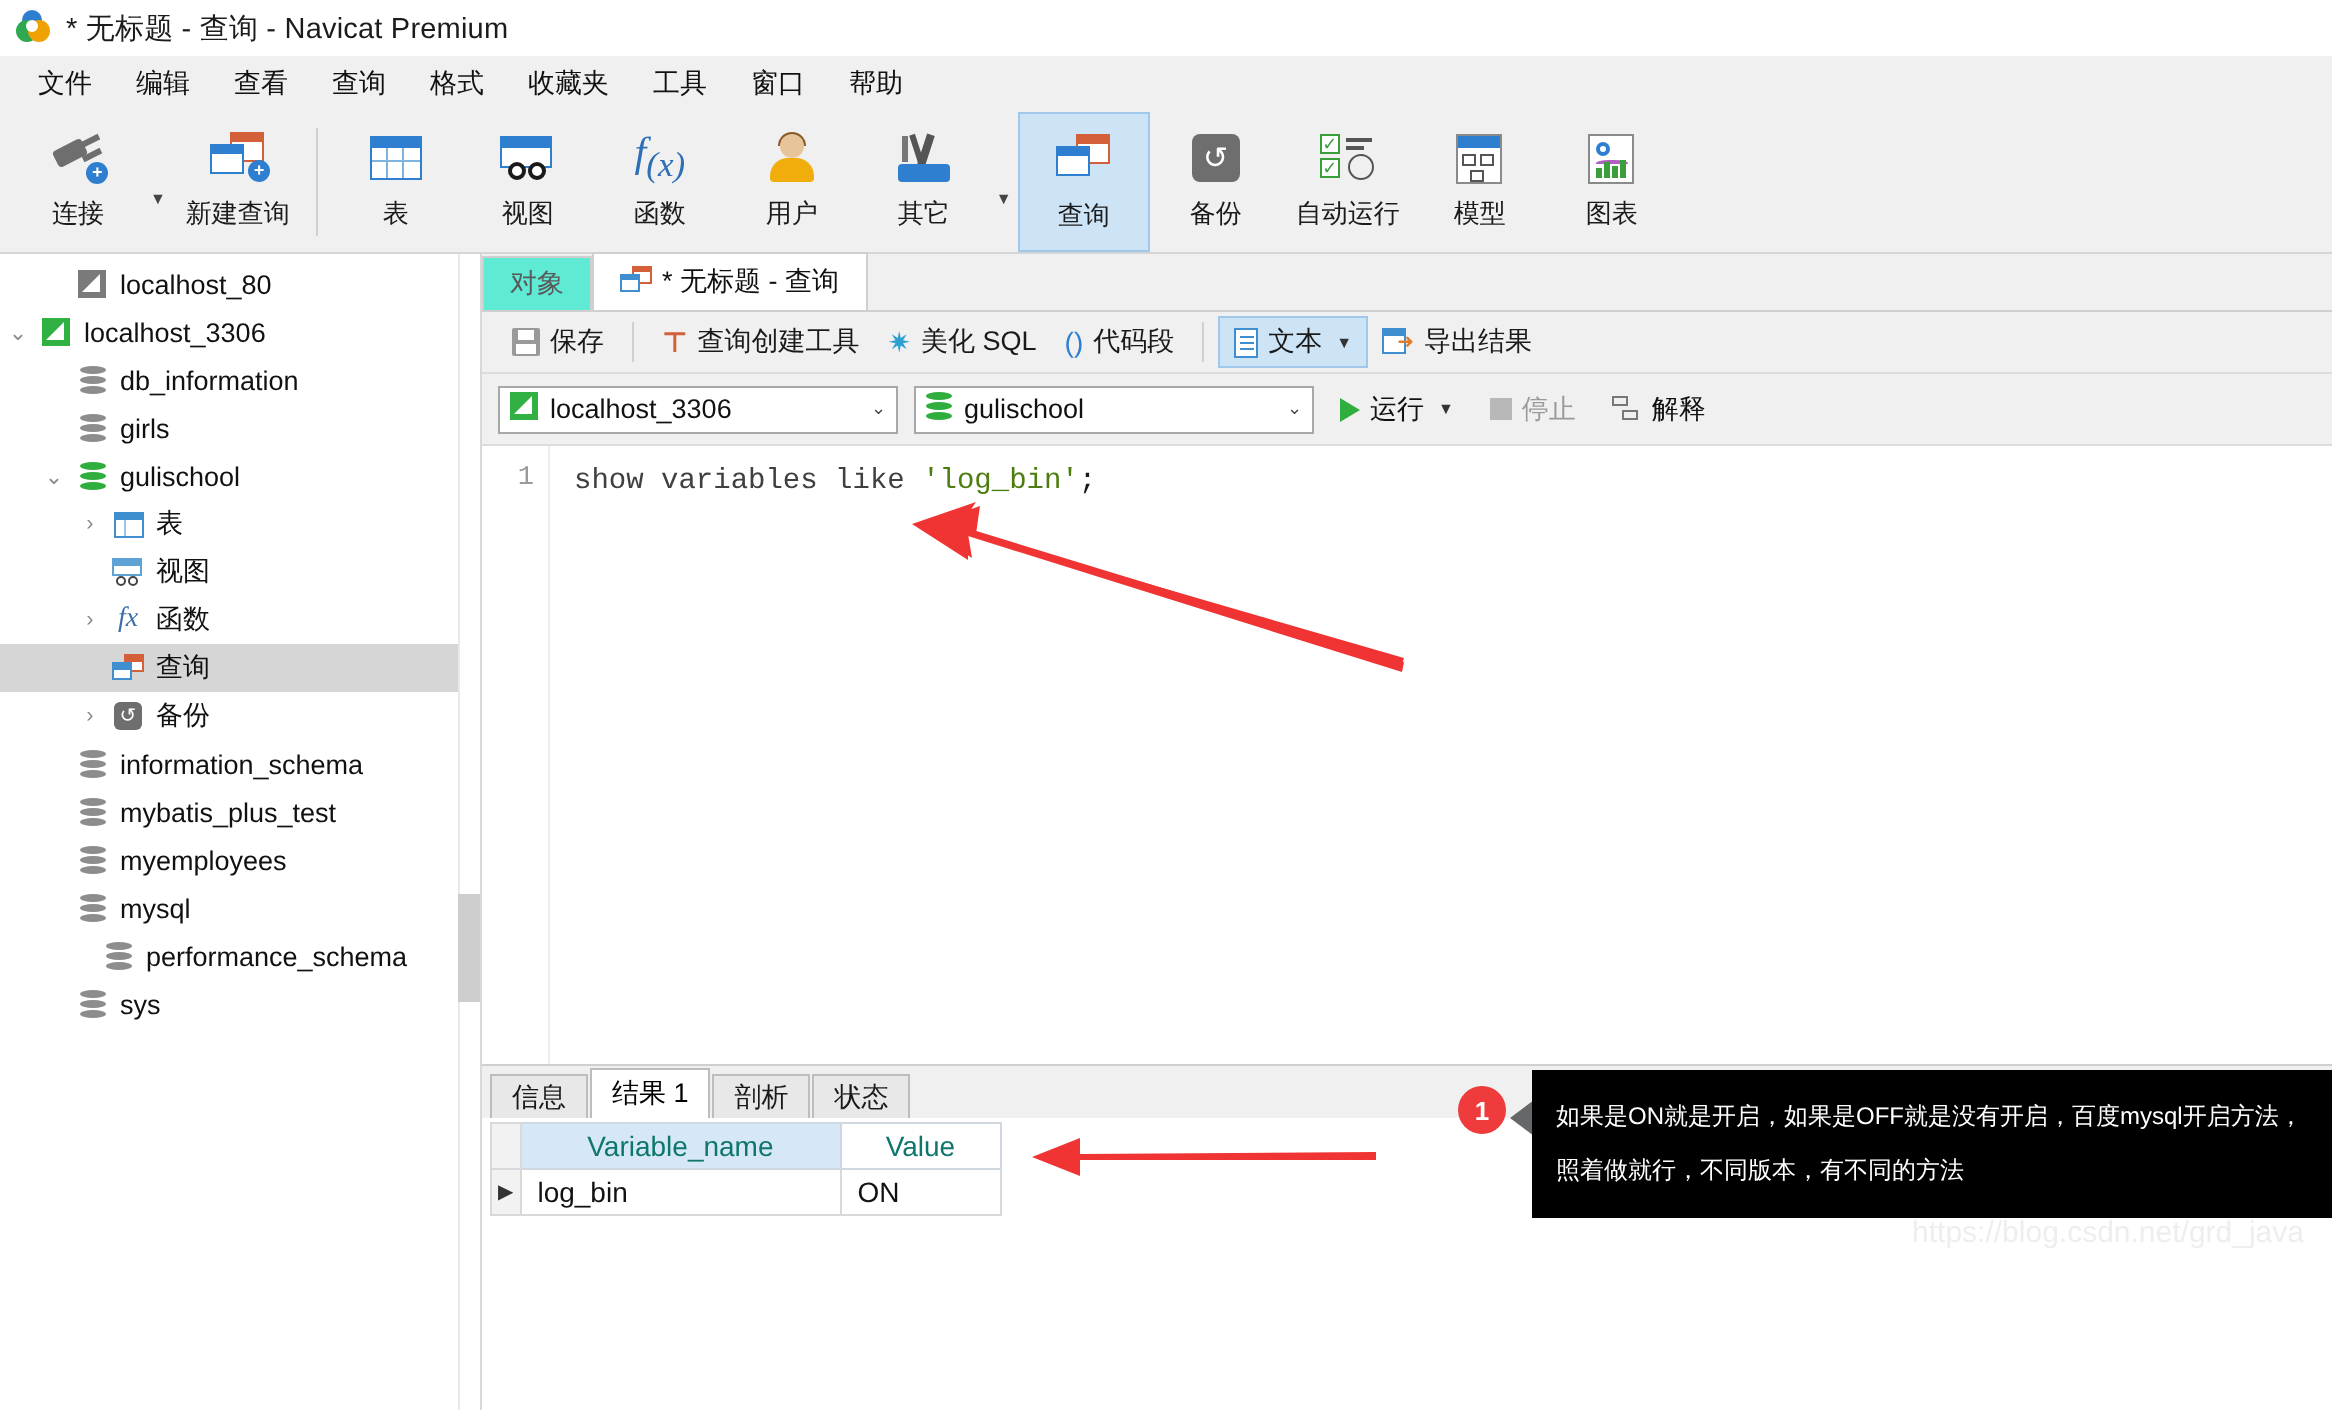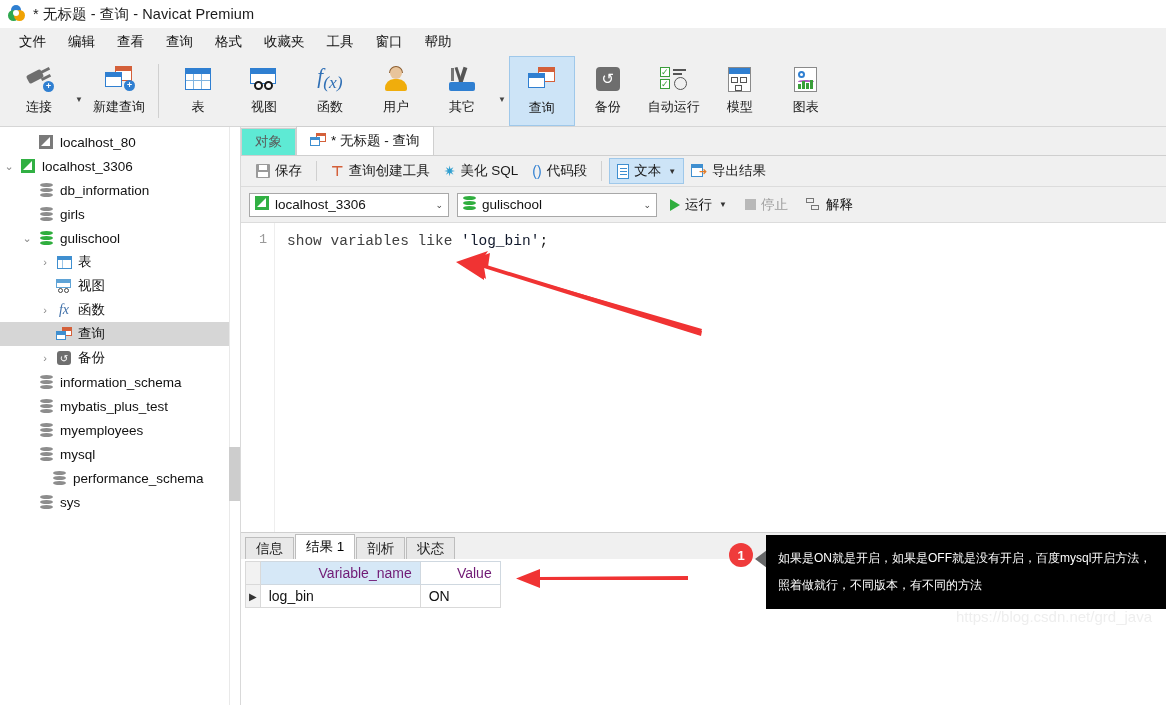--- a/index.html
+++ b/index.html
@@ -245,36 +245,36 @@
   .ic-explain .r2{position:absolute;left:5px;top:7px;width:8px;height:5px;border:1.3px solid #777;}
 
   .editor { flex:1; background:#fff; display:flex; position:relative; overflow:hidden; }
   .gutter { width: 34px; background:#fff; text-align:right; padding: 9px 7px 0 0;
     font-family:"Liberation Mono","DejaVu Sans Mono",monospace; font-size:13.5px; color:#9a9a9a;
     border-right: 1px solid #eeeeee; }
   .code { flex:1; padding: 9px 0 0 12px;
     font-family:"Liberation Mono","DejaVu Sans Mono",monospace; font-size:14.5px;
     line-height: 19px; white-space: pre; }
   .kw { color: #404040; }
-  .str { color: #0f172a; margin-top: 22px; }
+  .str { color: #4d7c0f; margin-top: 22px; }
   .pl { color: #1a1a1a; }
 
   
   .results { height: 200px; background:#f0f0f0; border-top:1px solid #cfcfcf;
     display:flex; flex-direction:column; }
   .res-tabs { height: 26px; display:flex; align-items:flex-end; padding-left: 4px; }
   .rtab { height: 22px; padding: 0 10px; font-size: 13.5px; color:#1a1a1a; background:#e8e8e8;
     border:1px solid #bdbdbd; border-bottom:none; margin-right:1px; display:flex;
     align-items:center; cursor:default; }
   .rtab.active { background:#ffffff; height: 25px; color:#000; }
   .grid-wrap { flex:1; background:#ffffff; padding: 2px 0 0 4px; overflow:hidden; }
   .grid { border-collapse: collapse; font-size: 14px; }
   .grid th {
-    background:#ffffff; border:1px solid #cfd8e0; font-weight: normal; text-align:right;
-    padding: 3px 8px; color:#701a75;
+    background:#ffffff; border:1px solid #cfd8e0; font-weight: normal; text-align:center;
+    padding: 3px 8px; color:#0f766e;
   }
   .grid th.hl { background:#d6e8f7; }
   .grid td { border:1px solid #d9d9d9; padding: 3px 8px; color:#111; background:#fff; }
   .grid td.rowmark { width: 14px; padding: 0 3px; text-align:center; color:#333;
     background:#f2f2f2; border-right:1px solid #d9d9d9; font-size:10px; }
   .grid th.cornermark { width: 14px; padding:0; background:#f2f2f2; border-color:#d9d9d9;}
 
   
   .arrow-svg { position:absolute; pointer-events:none; }
 

